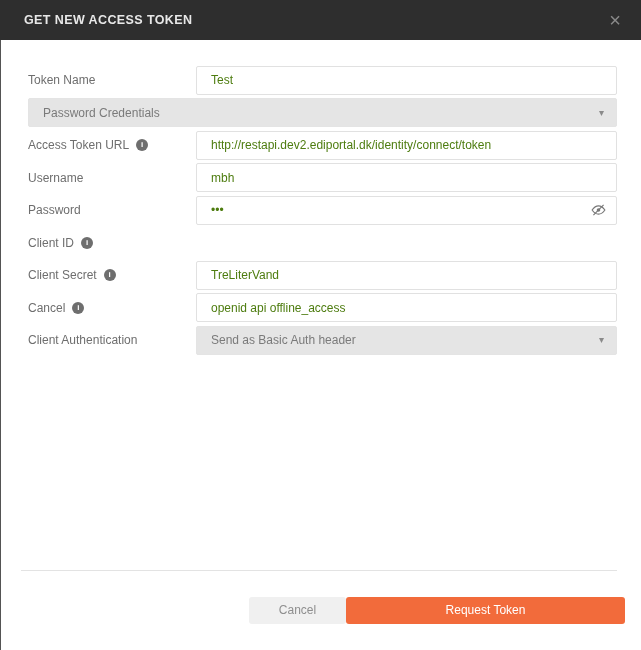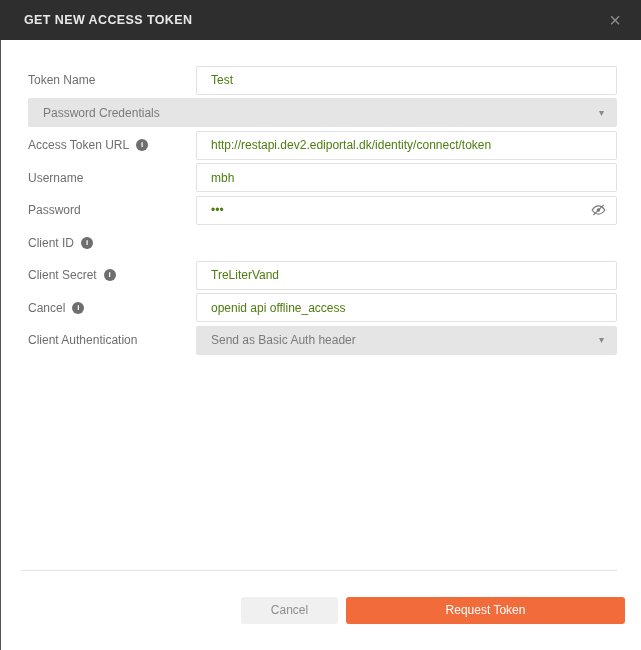--- a/index.html
+++ b/index.html
@@ -75,21 +75,21 @@
   .footer {
     position: absolute; top: 597px; right: 16px;
     display: flex; align-items: center;
   }
   .btn {
     height: 27px; border: none; border-radius: 3px;
     font-family: inherit; font-size: 12px; cursor: pointer;
     line-height: 27px; padding: 0; text-align: center;
   }
   .btn.cancel { width: 97px; background: #f0f0f0; color: #8e8e8e; }
-  .btn.submit { width: 279px; background: #f26b3b; color: #ffffff; margin-left: 8px; }
+  .btn.submit { width: 279px; background: #f26b3b; color: #ffffff; }
 </style>
 </head>
 <body>
 
 <div class="modal">
   <div class="left-edge"></div>
 
   <div class="header">
     <span class="title">GET NEW ACCESS TOKEN</span>
     <span class="close">×</span>

